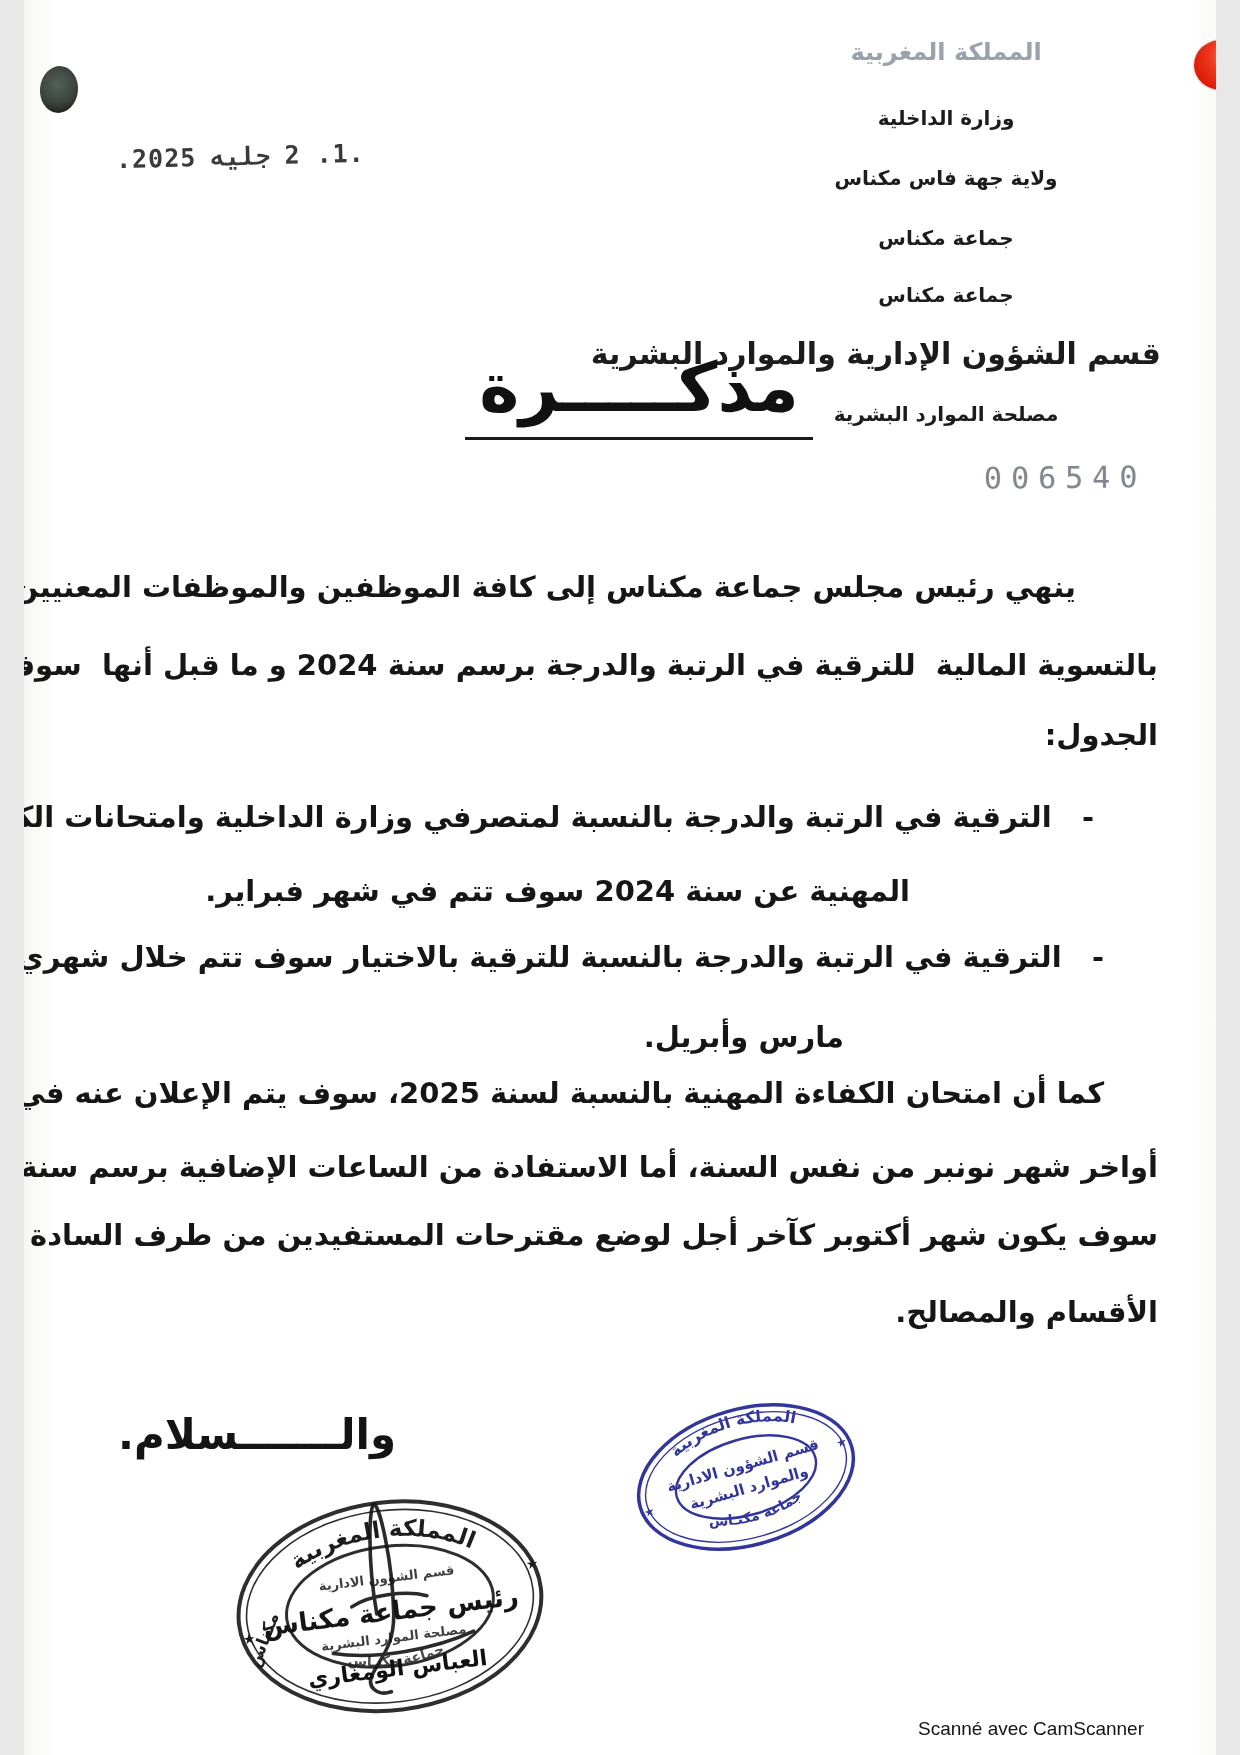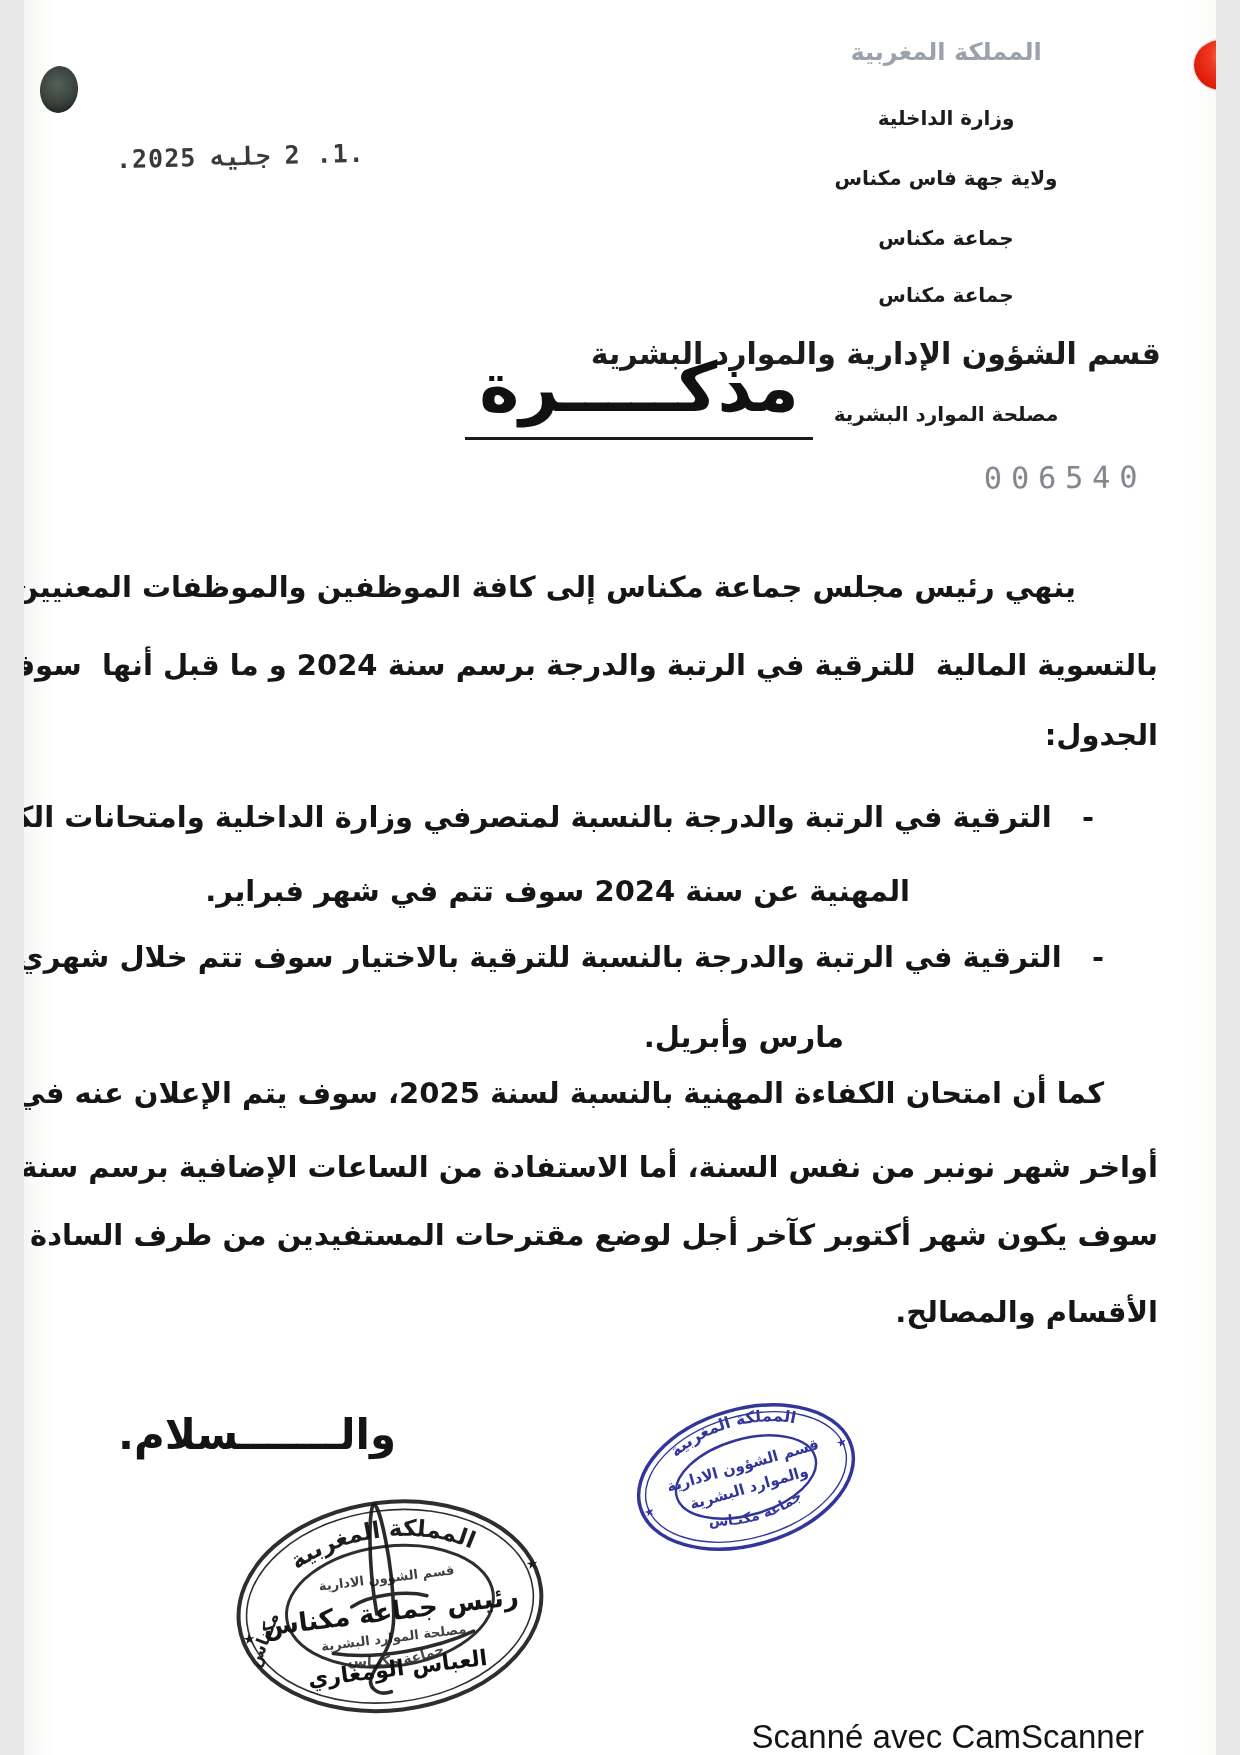--- a/index.html
+++ b/index.html
@@ -58,21 +58,21 @@
   .b11{right:58px;top:1295px;}
   .closing{left:94px;top:1410px;direction:rtl;font-weight:bold;font-size:42px;color:#141414;}
   
   .stamp{overflow:visible;}
   .stamp svg{overflow:visible;}
   .bluestamp{left:606px;top:1404px;width:232px;height:146px;transform:rotate(-16deg);}
   .blackstamp{left:208px;top:1494px;width:320px;height:225px;transform:rotate(-7deg);}
   svg text, svg textPath{font-family:"DejaVu Sans",sans-serif;}
   
   .camscan{right:72px;top:1718px;font-family:"Liberation Sans",sans-serif;
-    font-size:33px;color:#141414;}
+    font-size:19px;color:#141414;}
 </style>
 </head>
 <body>
 
 <div class="page">
 
   <div class="abs punch"></div>
   <div class="abs reddot"></div>
   <div class="abs redspeck"></div>
 

